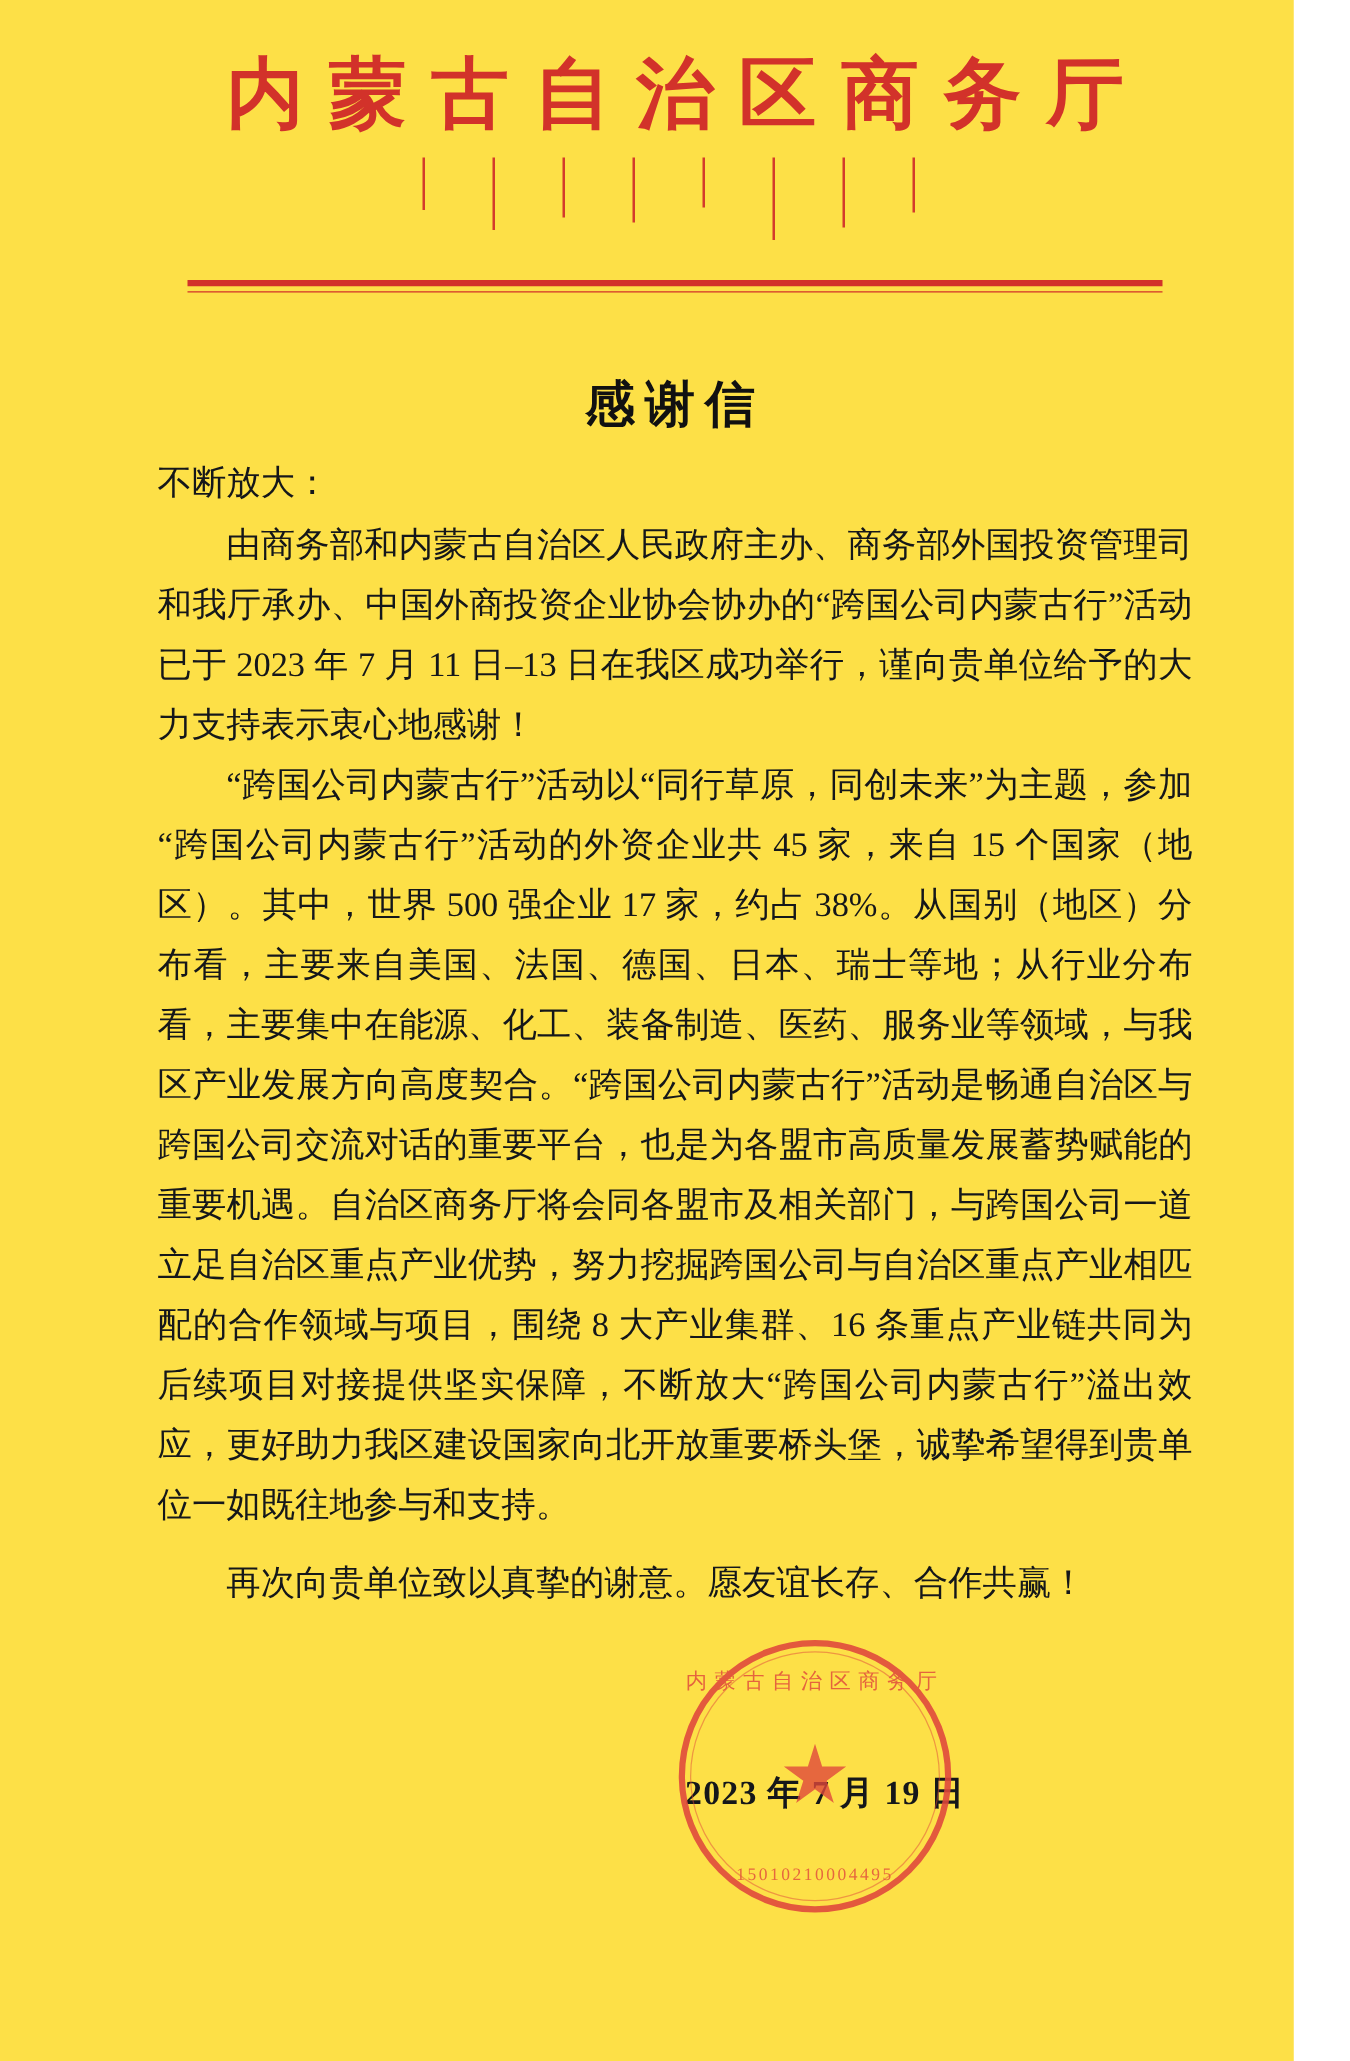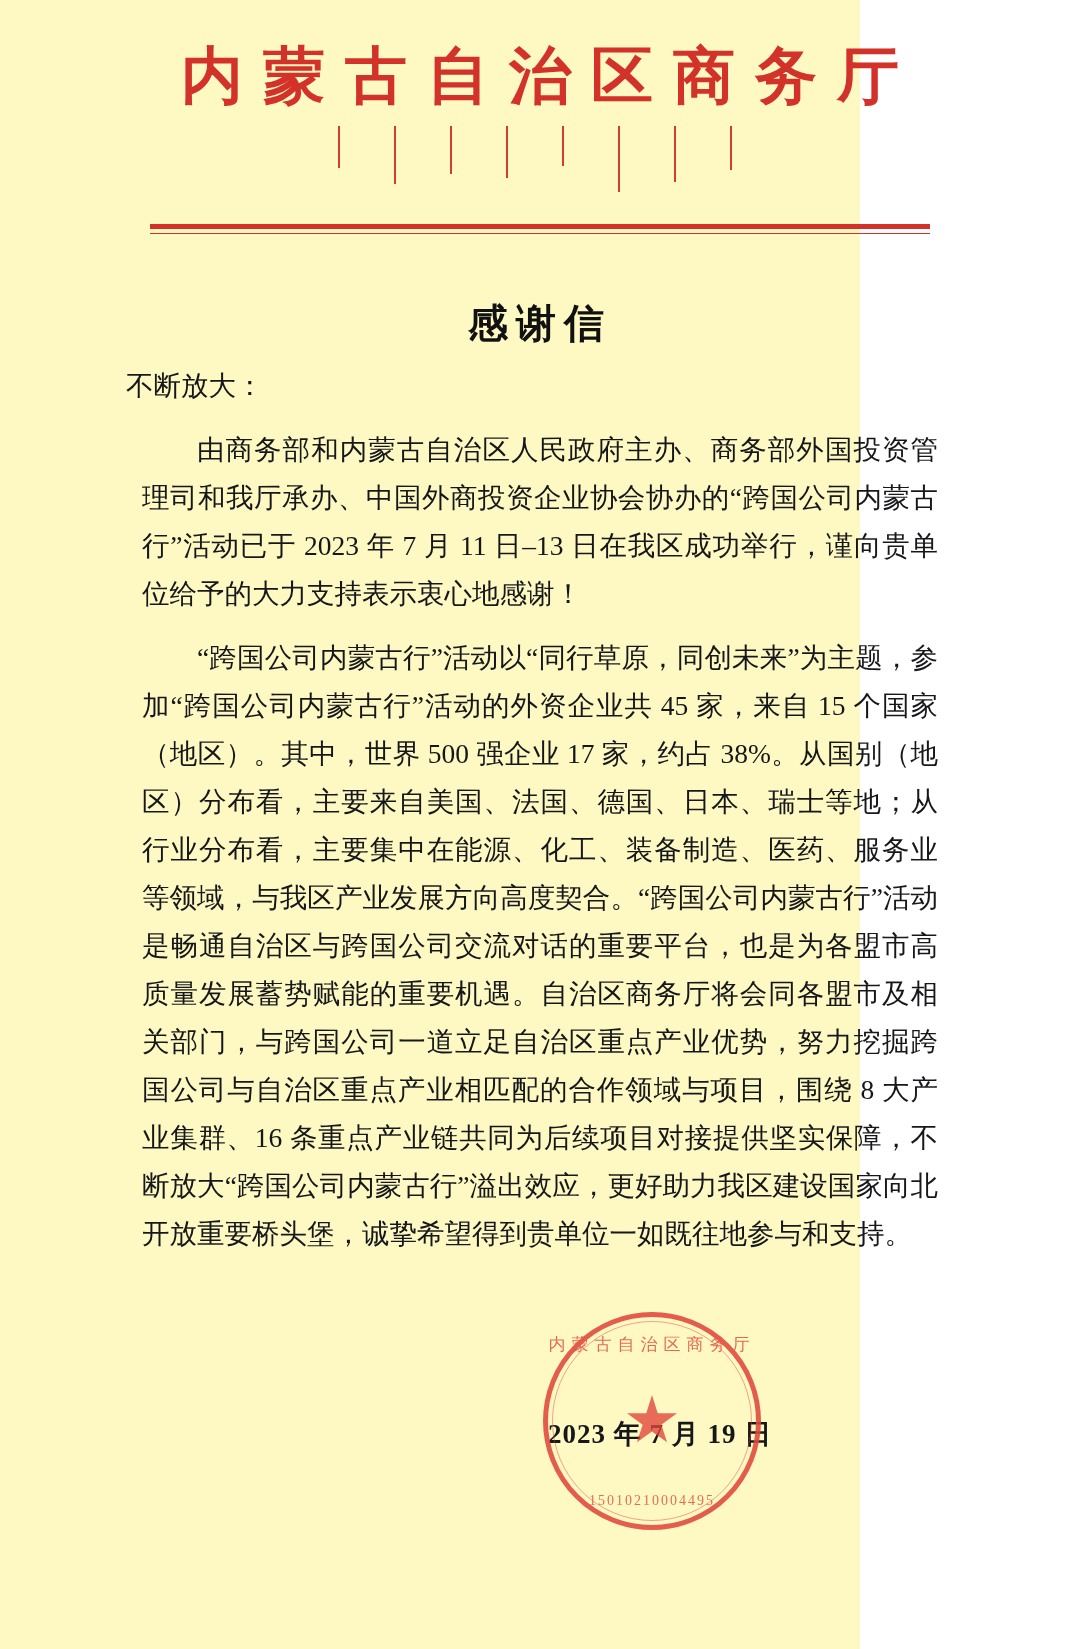--- a/index.html
+++ b/index.html
@@ -11,23 +11,24 @@
     width: 1080px;
     height: 1649px;
     position: relative;
     font-family: "Liberation Serif", "DejaVu Serif", serif;
     color: #1a1a1a;
     overflow: hidden;
   }
 
   .page {
     position: relative;
-    width: 860px;
+    width: 1000px;
     height: 1649px;
-    background: #fef9c3;
+    background: #fde047;
+    padding-left: 35px;
   }
 
   
   .letterhead {
     position: absolute;
     left: 0;
     top: 0;
     width: 1080px;
     padding-top: 42px;
     text-align: center;
@@ -112,21 +113,21 @@
     font-size: 27.5px;
     line-height: 48px;
     color: #15171a;
     text-align: justify;
     text-justify: inter-ideograph;
   }
   .salutation {
     margin: 0 0 2px 0;
   }
   .para {
-    margin: 16px;
+    margin: 0;
     text-indent: 2em;
     font-family: Liberation Serif, serif;
   }
   .closing {
     margin: 14px 0 0 0;
     text-indent: 2em;
   }
 
   
   .sign-area {
@@ -241,20 +242,21 @@
     <div class="rule-thick"></div>
     <div class="rule-thin"></div>
   </div>
 
   <div class="doc-title">感谢信</div>
 
   <div class="content">
     <p class="salutation">不断放大：</p>
     <p class="para">由商务部和内蒙古自治区人民政府主办、商务部外国投资管理司和我厅承办、中国外商投资企业协会协办的“跨国公司内蒙古行”活动已于 2023 年 7 月 11 日–13 日在我区成功举行，谨向贵单位给予的大力支持表示衷心地感谢！</p>
     <p class="para">“跨国公司内蒙古行”活动以“同行草原，同创未来”为主题，参加“跨国公司内蒙古行”活动的外资企业共 45 家，来自 15 个国家（地区）。其中，世界 500 强企业 17 家，约占 38%。从国别（地区）分布看，主要来自美国、法国、德国、日本、瑞士等地；从行业分布看，主要集中在能源、化工、装备制造、医药、服务业等领域，与我区产业发展方向高度契合。“跨国公司内蒙古行”活动是畅通自治区与跨国公司交流对话的重要平台，也是为各盟市高质量发展蓄势赋能的重要机遇。自治区商务厅将会同各盟市及相关部门，与跨国公司一道立足自治区重点产业优势，努力挖掘跨国公司与自治区重点产业相匹配的合作领域与项目，围绕 8 大产业集群、16 条重点产业链共同为后续项目对接提供坚实保障，不断放大“跨国公司内蒙古行”溢出效应，更好助力我区建设国家向北开放重要桥头堡，诚挚希望得到贵单位一如既往地参与和支持。</p>
+    <p class="closing">再次向贵单位致以真挚的谢意。愿友谊长存、合作共赢！</p>
   </div>
 
   <div class="sign-area">
     <div class="date-line">2023 年 7 月 19 日</div>
     <div class="seal">
       <div class="seal-top-text">内蒙古自治区商务厅</div>
       <div class="seal-star"></div>
       <div class="seal-bottom-text">15010210004495</div>
     </div>
   </div>

